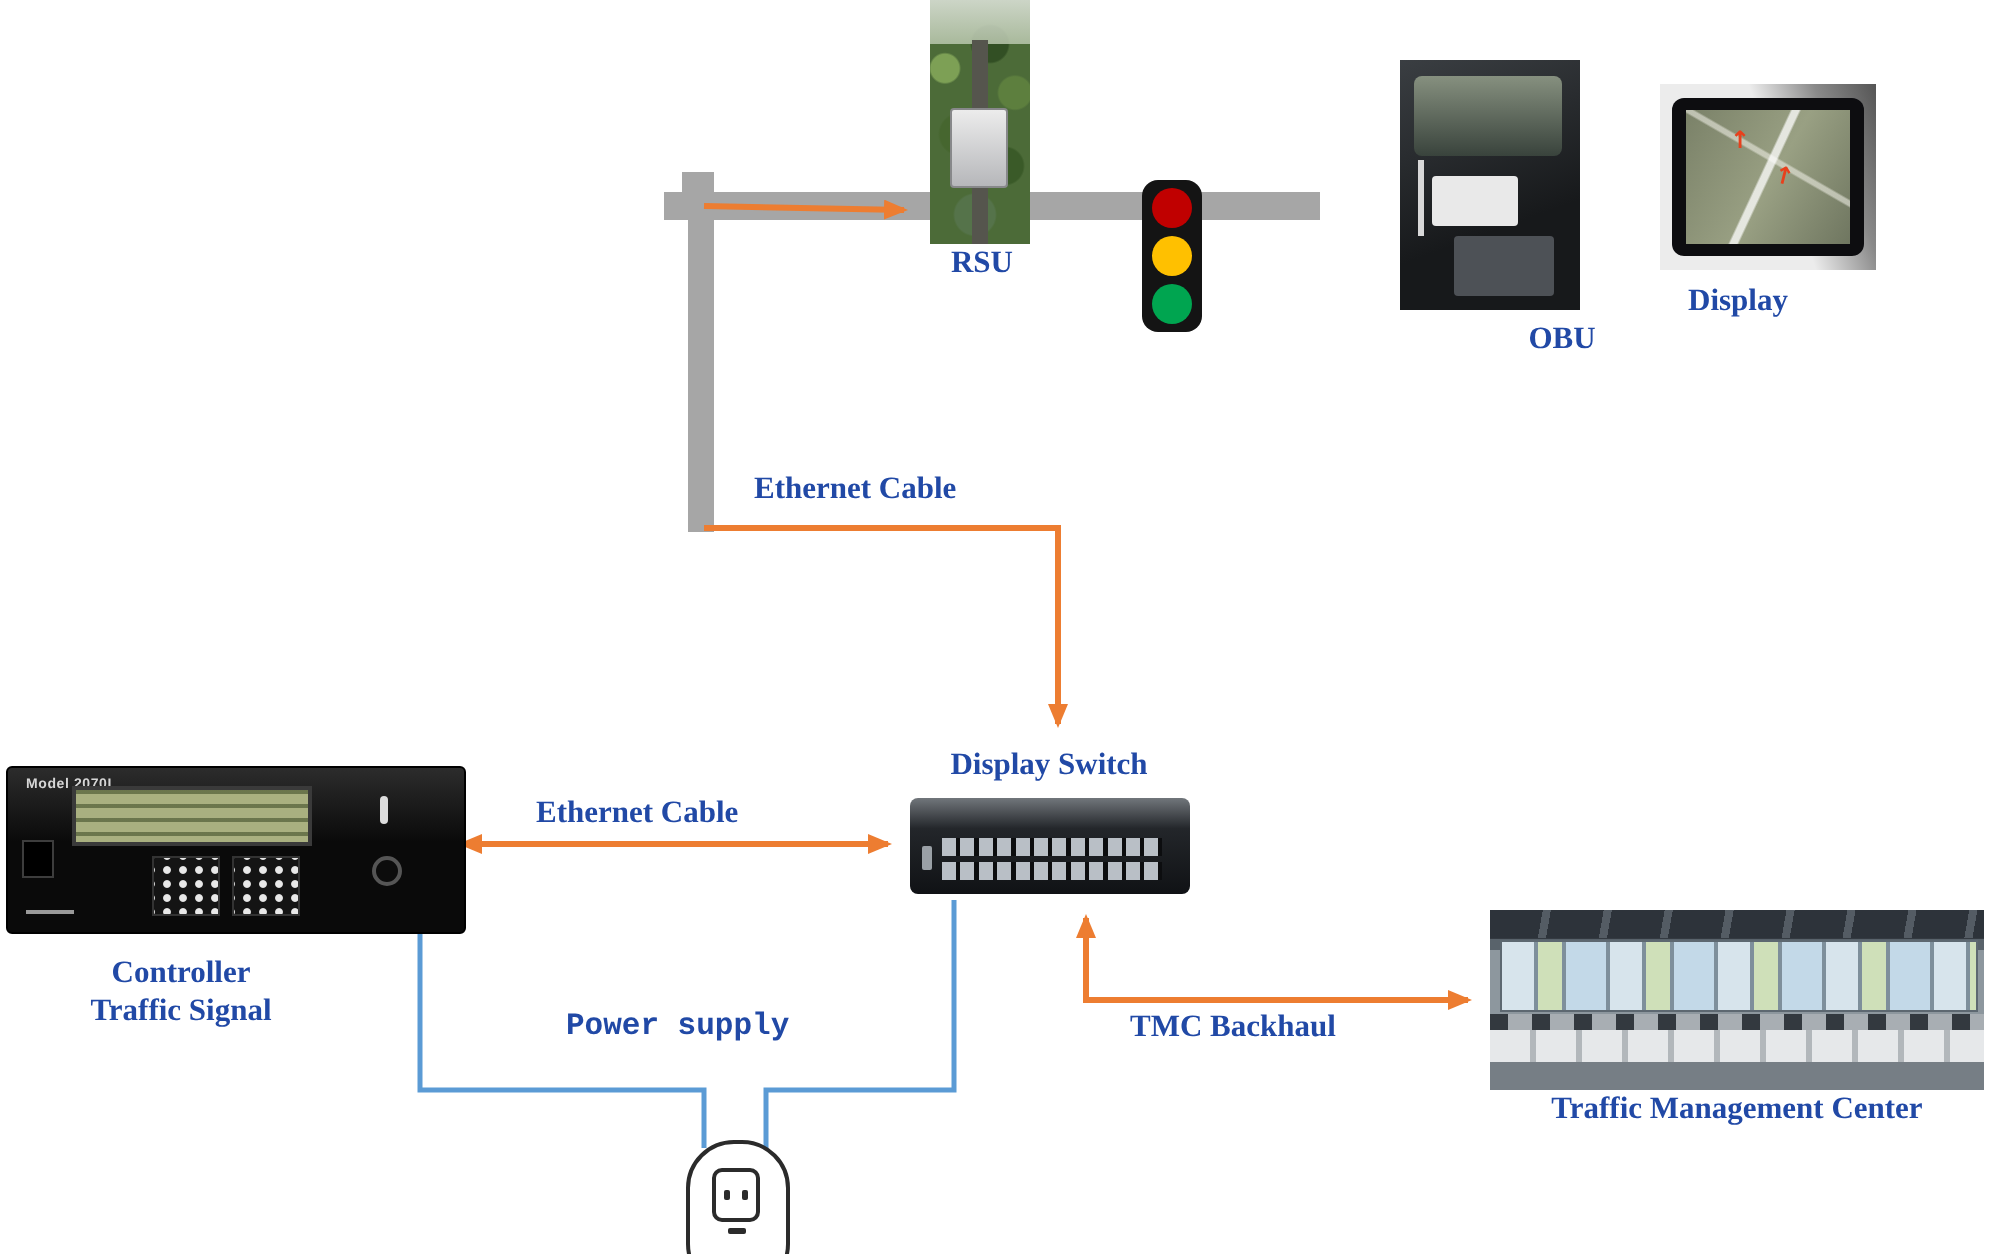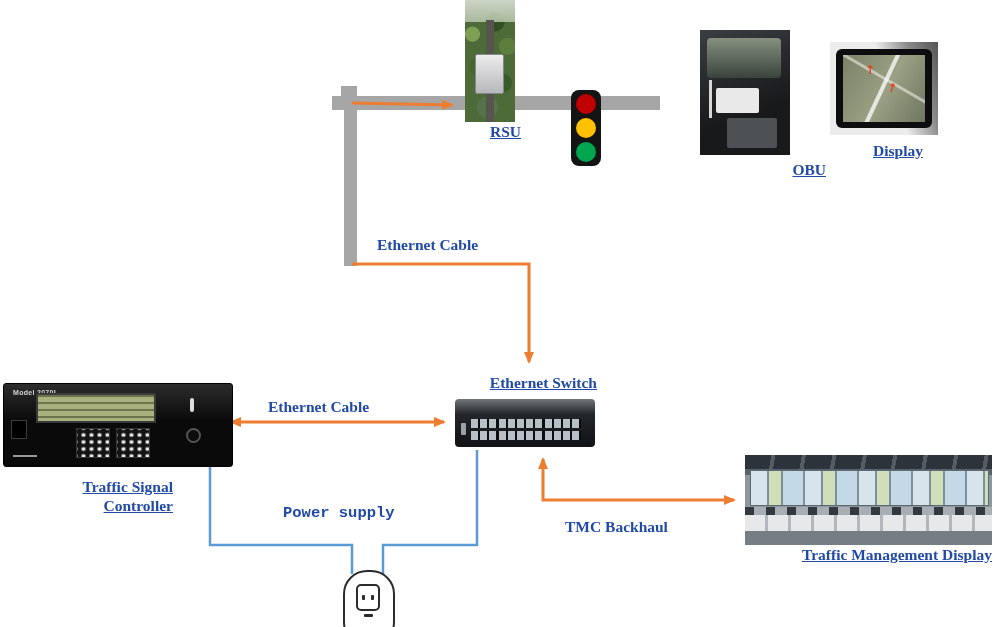--- a/index.html
+++ b/index.html
@@ -10,21 +10,21 @@
   
   .wires{position:absolute;left:0;top:0;z-index:1;}
   .line-orange{stroke:var(--arrow-orange,#ED7D31);stroke-width:3;fill:none;}
   .line-blue{stroke:var(--power-blue,#5B9BD5);stroke-width:2.5;fill:none;}
   .pole{fill:var(--pole-gray,#A6A6A6);}
   .arrowhead{fill:var(--arrow-orange,#ED7D31);}
 
   
   .label{position:absolute;z-index:3;color:var(--label-blue,#2149A6);
          font-weight:bold;font-size:15.5px;line-height:19px;white-space:nowrap;}
-  .center{text-align:right;white-space:normal;text-decoration:underline;}
+  .center{text-align:center;white-space:normal;}
 
   
   .tlight{left:571px;top:90px;width:30px;height:76px;background:#141414;border-radius:8px;z-index:2;}
   .bulb{position:absolute;left:5px;width:20px;height:20px;border-radius:50%;}
   .bulb.red{top:4px;background:var(--signal-red,#C00000);}
   .bulb.yellow{top:28px;background:var(--signal-yellow,#FFC000);}
   .bulb.green{top:52px;background:var(--signal-green,#00A550);}
 
   
   .rsu-photo{left:465px;top:0;width:50px;height:122px;overflow:hidden;z-index:2;
@@ -193,23 +193,23 @@
       <div class="hole h1"></div>
       <div class="hole h2"></div>
     </div>
     <div class="plug-slot"></div>
   </div>
 
   <div class="label center" style="left:461px;top:122px;width:60px;">RSU</div>
   <div class="label center" style="left:736px;top:160px;width:90px;">OBU</div>
   <div class="label center" style="left:815px;top:141px;width:108px;">Display</div>
   <div class="label" style="left:377px;top:235px;">Ethernet Cable</div>
-  <div class="label center" style="left:452px;top:373px;width:145px;">Ethernet Switch</div>
+  <div class="label center" style="left:452px;top:373px;width:145px;">Display Switch</div>
   <div class="label" style="left:268px;top:397px;">Ethernet Cable</div>
   <div class="label center" style="left:8px;top:477px;width:165px;">
+    <div>Controller</div>
     <div>Traffic Signal</div>
-    <div>Controller</div>
   </div>
   <div class="label" style="left:283px;top:504px;font-family:Liberation Mono, monospace;">Power supply</div>
-  <div class="label" style="left:565px;top:504px;margin-top:13px;">TMC Backhaul</div>
-  <div class="label center" style="left:745px;top:545px;width:247px;">Traffic Management Display</div>
+  <div class="label" style="left:565px;top:504px;">TMC Backhaul</div>
+  <div class="label center" style="left:745px;top:545px;width:247px;">Traffic Management Center</div>
 
 </div>
 
 </body></html>

